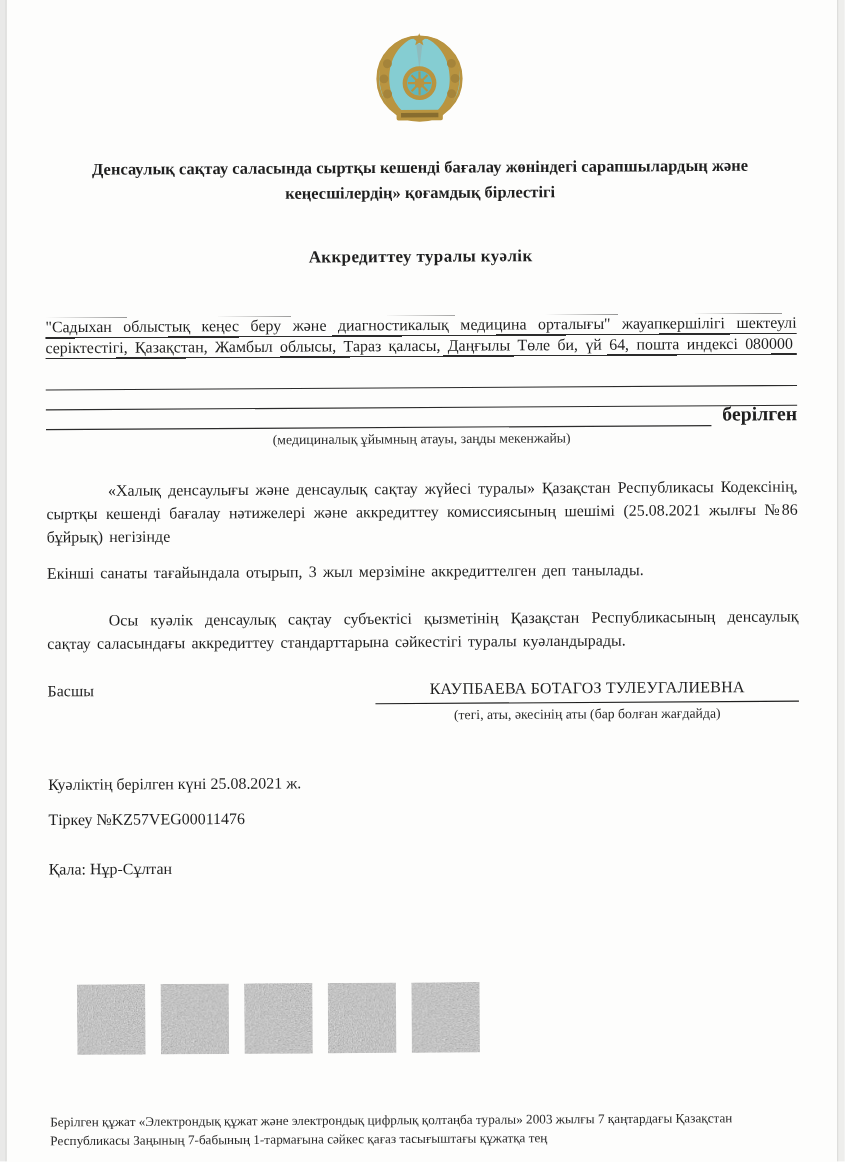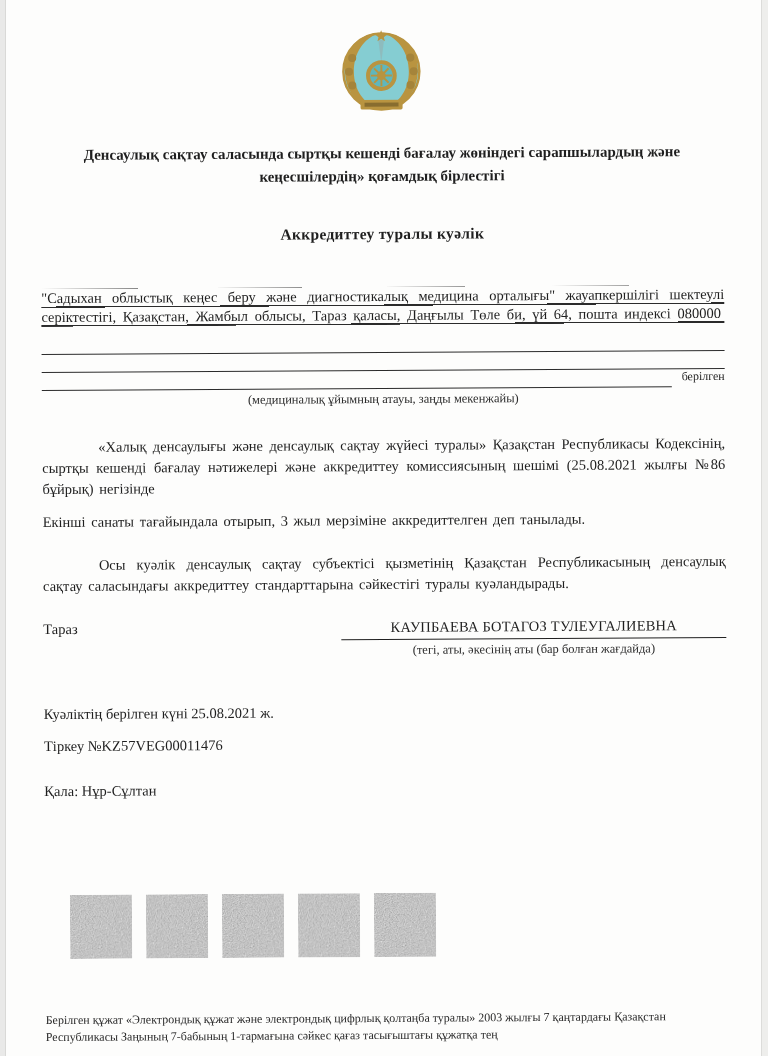--- a/index.html
+++ b/index.html
@@ -53,21 +53,21 @@
     word-spacing: 3px;
     background-image: repeating-linear-gradient(to bottom,
       transparent 0, transparent 17.5px, #2b2b2b 17.5px, #2b2b2b 18.8px);
   }
   .blank-line { height: 18px; border-bottom: 1px solid #2b2b2b; }
   .issued-row { display: flex; align-items: flex-end; }
   .blank-line-flex {
     flex: 1; height: 18px; border-bottom: 1px solid #2b2b2b;
     margin-right: 10px;
   }
-  .issued-word { font-size: 12px; line-height: 15px; padding-bottom: 3px; }
+  .issued-word { font-size: 18px; line-height: 15px; padding-bottom: 3px; font-weight: bold; }
   .caption { font-size: 12.5px; color: #2a2a2a; }
   .caption.center { text-align: center; margin-top: 3px; }
   .para {
     font-size: 14.5px;
     line-height: 21px;
     text-align: justify;
     word-spacing: 2px;
   }
   .para.indent { text-indent: 56px; }
   .para-basis   { margin-top: 28px; }
@@ -172,21 +172,21 @@
   </div>
   <div class="caption center">(медициналық ұйымның атауы, заңды мекенжайы)</div>
 
   <p class="para indent para-basis">«Халық денсаулығы және денсаулық сақтау жүйесі туралы» Қазақстан Республикасы Кодексінің, сыртқы кешенді бағалау нәтижелері және аккредиттеу комиссиясының шешімі (25.08.2021 жылғы №86 бұйрық) негізінде</p>
 
   <p class="para para-category">Екінші санаты тағайындала отырып, 3 жыл мерзіміне аккредиттелген деп танылады.</p>
 
   <p class="para indent para-confirm">Осы куәлік денсаулық сақтау субъектісі қызметінің Қазақстан Республикасының денсаулық сақтау саласындағы аккредиттеу стандарттарына сәйкестігі туралы куәландырады.</p>
 
   <div class="sign-row">
-    <span>Тараз</span>
+    <span>Басшы</span>
     <div class="sign-block">
       <div class="sign-name">КАУПБАЕВА БОТАГОЗ ТУЛЕУГАЛИЕВНА</div>
       <div class="caption sign-caption">(тегі, аты, әкесінің аты (бар болған жағдайда)</div>
     </div>
   </div>
 
   <div class="line-item li-date">Куәліктің берілген күні 25.08.2021 ж.</div>
   <div class="line-item li-reg">Тіркеу №KZ57VEG00011476</div>
   <div class="line-item li-city">Қала: Нұр-Сұлтан</div>
 

